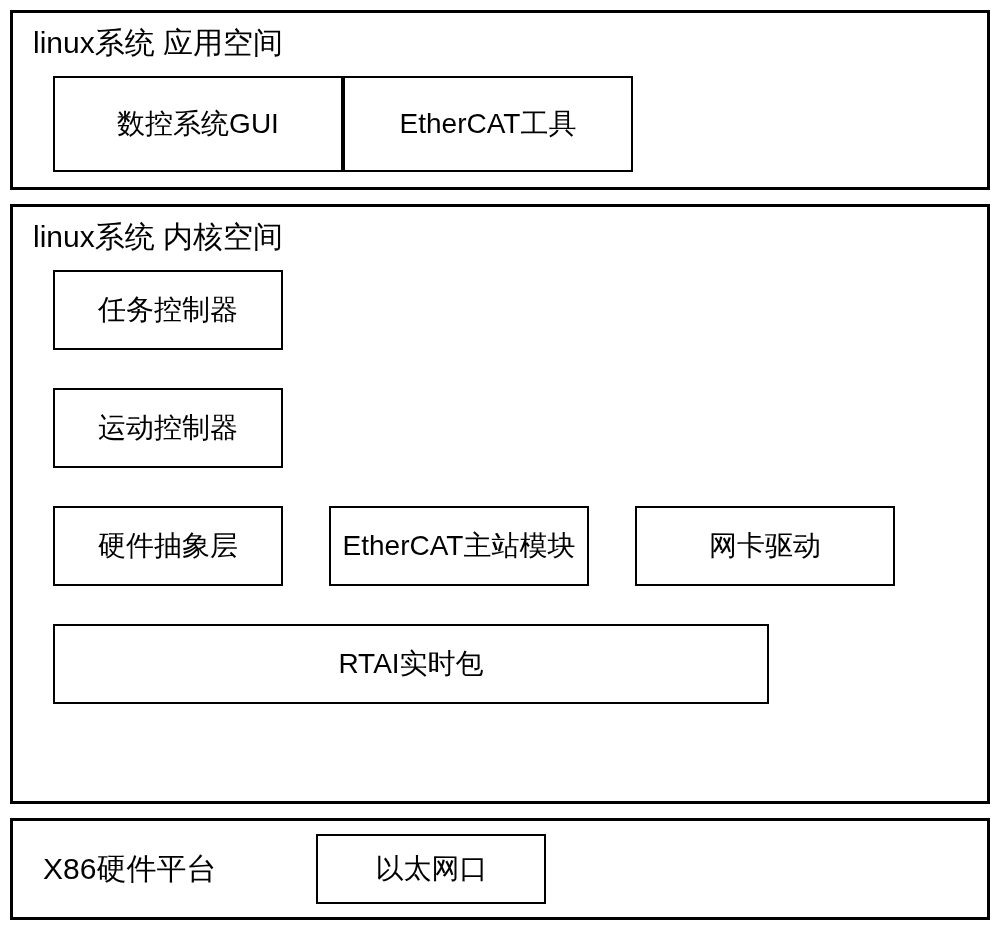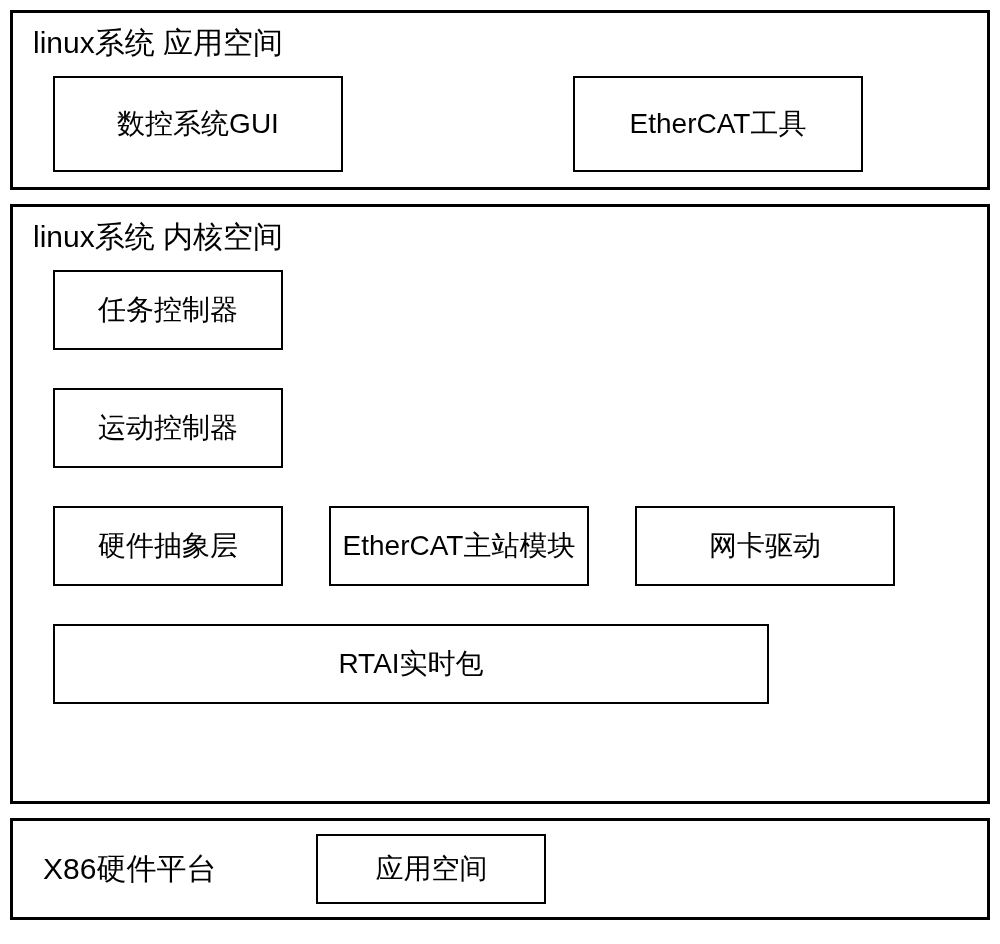--- a/index.html
+++ b/index.html
@@ -30,21 +30,20 @@
     justify-content: center;
     text-align: center;
     background: #fff;
     font-size: 28px;
     line-height: 1.2;
   }
   
   #user-space { height: 180px; }
   #user-space .row {
     display: flex;
-    gap: 230px;
     padding-left: 20px;
     align-items: center;
   }
   #user-space .box { height: 96px; }
   #box-gui { width: 290px; }
   #box-ethercat-tool { width: 290px; }
 
   
   #kernel-space { height: 600px; }
   #kernel-space .col {
@@ -96,14 +95,14 @@
       <div class="box" id="box-hal">硬件抽象层</div>
       <div class="box" id="box-ethercat-master">EtherCAT主站模块</div>
       <div class="box" id="box-nic-driver">网卡驱动</div>
     </div>
     <div class="box" id="box-rtai">RTAI实时包</div>
   </div>
 </div>
 
 <div class="section" id="hw-platform">
   <div class="section-title">X86硬件平台</div>
-  <div class="box" id="box-eth-port">应用空间</div>
+  <div class="box" id="box-eth-port">以太网口</div>
 </div>
 
 </body></html>

